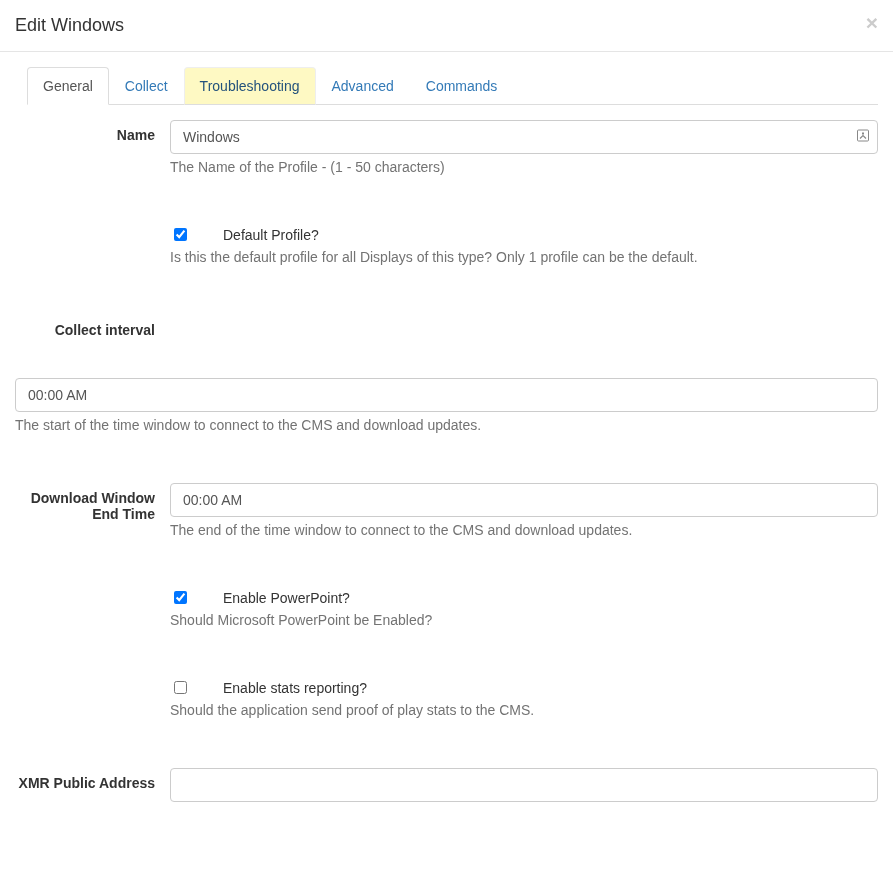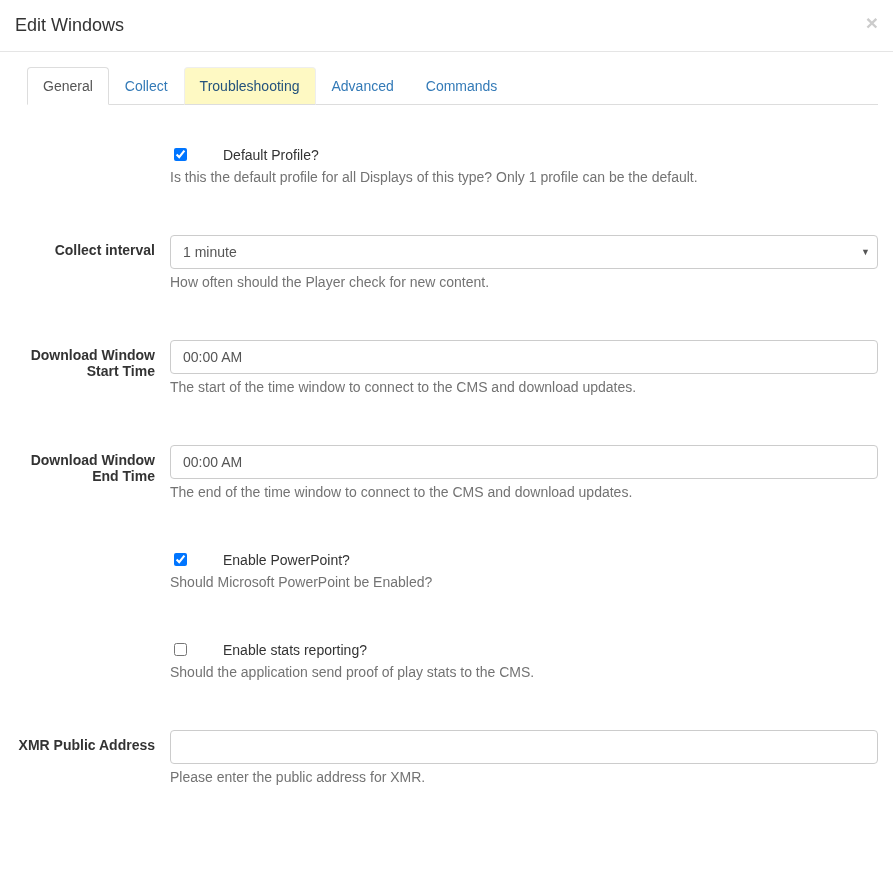--- a/index.html
+++ b/index.html
@@ -182,54 +182,61 @@
     <li>
         <a>Advanced</a>
       </li>
     <li>
         <a>Commands</a>
       </li>
   </ul>
 
   <div class="form-horizontal">
 
+    <div class="form-group">
+      <label class="control-label">Name</label>
+      <div class="col-content">
+        <div class="input-icon-wrap">
+          <input type="text" class="form-control" value="Windows" style="">
+          <span class="input-icon-right">
+            <svg width="14" height="14" viewBox="0 0 14 14">
+                <rect x="1.5" y="1.5" width="11" height="11" rx="1" fill="none" stroke="#888" stroke-width="1"></rect>
+                <rect x="6" y="4" width="2" height="2" fill="#888"></rect>
+                <path d="M4 10 L7 7 L10 10" fill="none" stroke="#888" stroke-width="1.2"></path>
+              </svg>
+          </span>
+        </div>
+        <span class="help-block">The Name of the Profile - (1 - 50 characters)</span>
+      </div>
+    </div>
 
     <div class="group-spacer"></div>
 
     <div class="form-group">
       <label class="control-label"></label>
       <div class="col-content">
         <div class="checkbox-row">
           <label>
             <input type="checkbox" checked="" style="">
             <span>Default Profile?</span>
           </label>
         </div>
         <span class="help-block">Is this the default profile for all Displays of this type? Only 1 profile can be the default.</span>
       </div>
     </div>
 
     <div class="group-spacer"></div>
 
     <div class="form-group">
       <label class="control-label">Collect interval</label>
-      <div class="col-content">
-        <div class="select-wrap">
-          <select class="form-control">
-            <option>1 minute</option>
-          </select>
-        </div>
-        <span class="help-block">How often should the Player check for new content.</span>
-      </div>
-    </div>
-
-    <div class="group-spacer"></div>
-
-    <div class="form-group">
-      <label class="control-label">Download Window Start Time</label>
+    </div>
+
+    <div class="group-spacer"></div>
+
+    <div class="form-group">
       <div class="col-content">
         <input type="text" class="form-control" value="00:00 AM" style="">
         <span class="help-block">The start of the time window to connect to the CMS and download updates.</span>
       </div>
     </div>
 
     <div class="group-spacer"></div>
 
     <div class="form-group">
       <label class="control-label">Download Window End Time</label>
@@ -268,18 +275,17 @@
         <span class="help-block">Should the application send proof of play stats to the CMS.</span>
       </div>
     </div>
 
     <div class="group-spacer"></div>
 
     <div class="form-group">
       <label class="control-label">XMR Public Address</label>
       <div class="col-content">
         <input type="text" class="form-control" value="" style="">
-        <span class="help-block">Please enter the public address for XMR.</span>
       </div>
     </div>
 
   </div>
 </div>
 
 </body></html>

